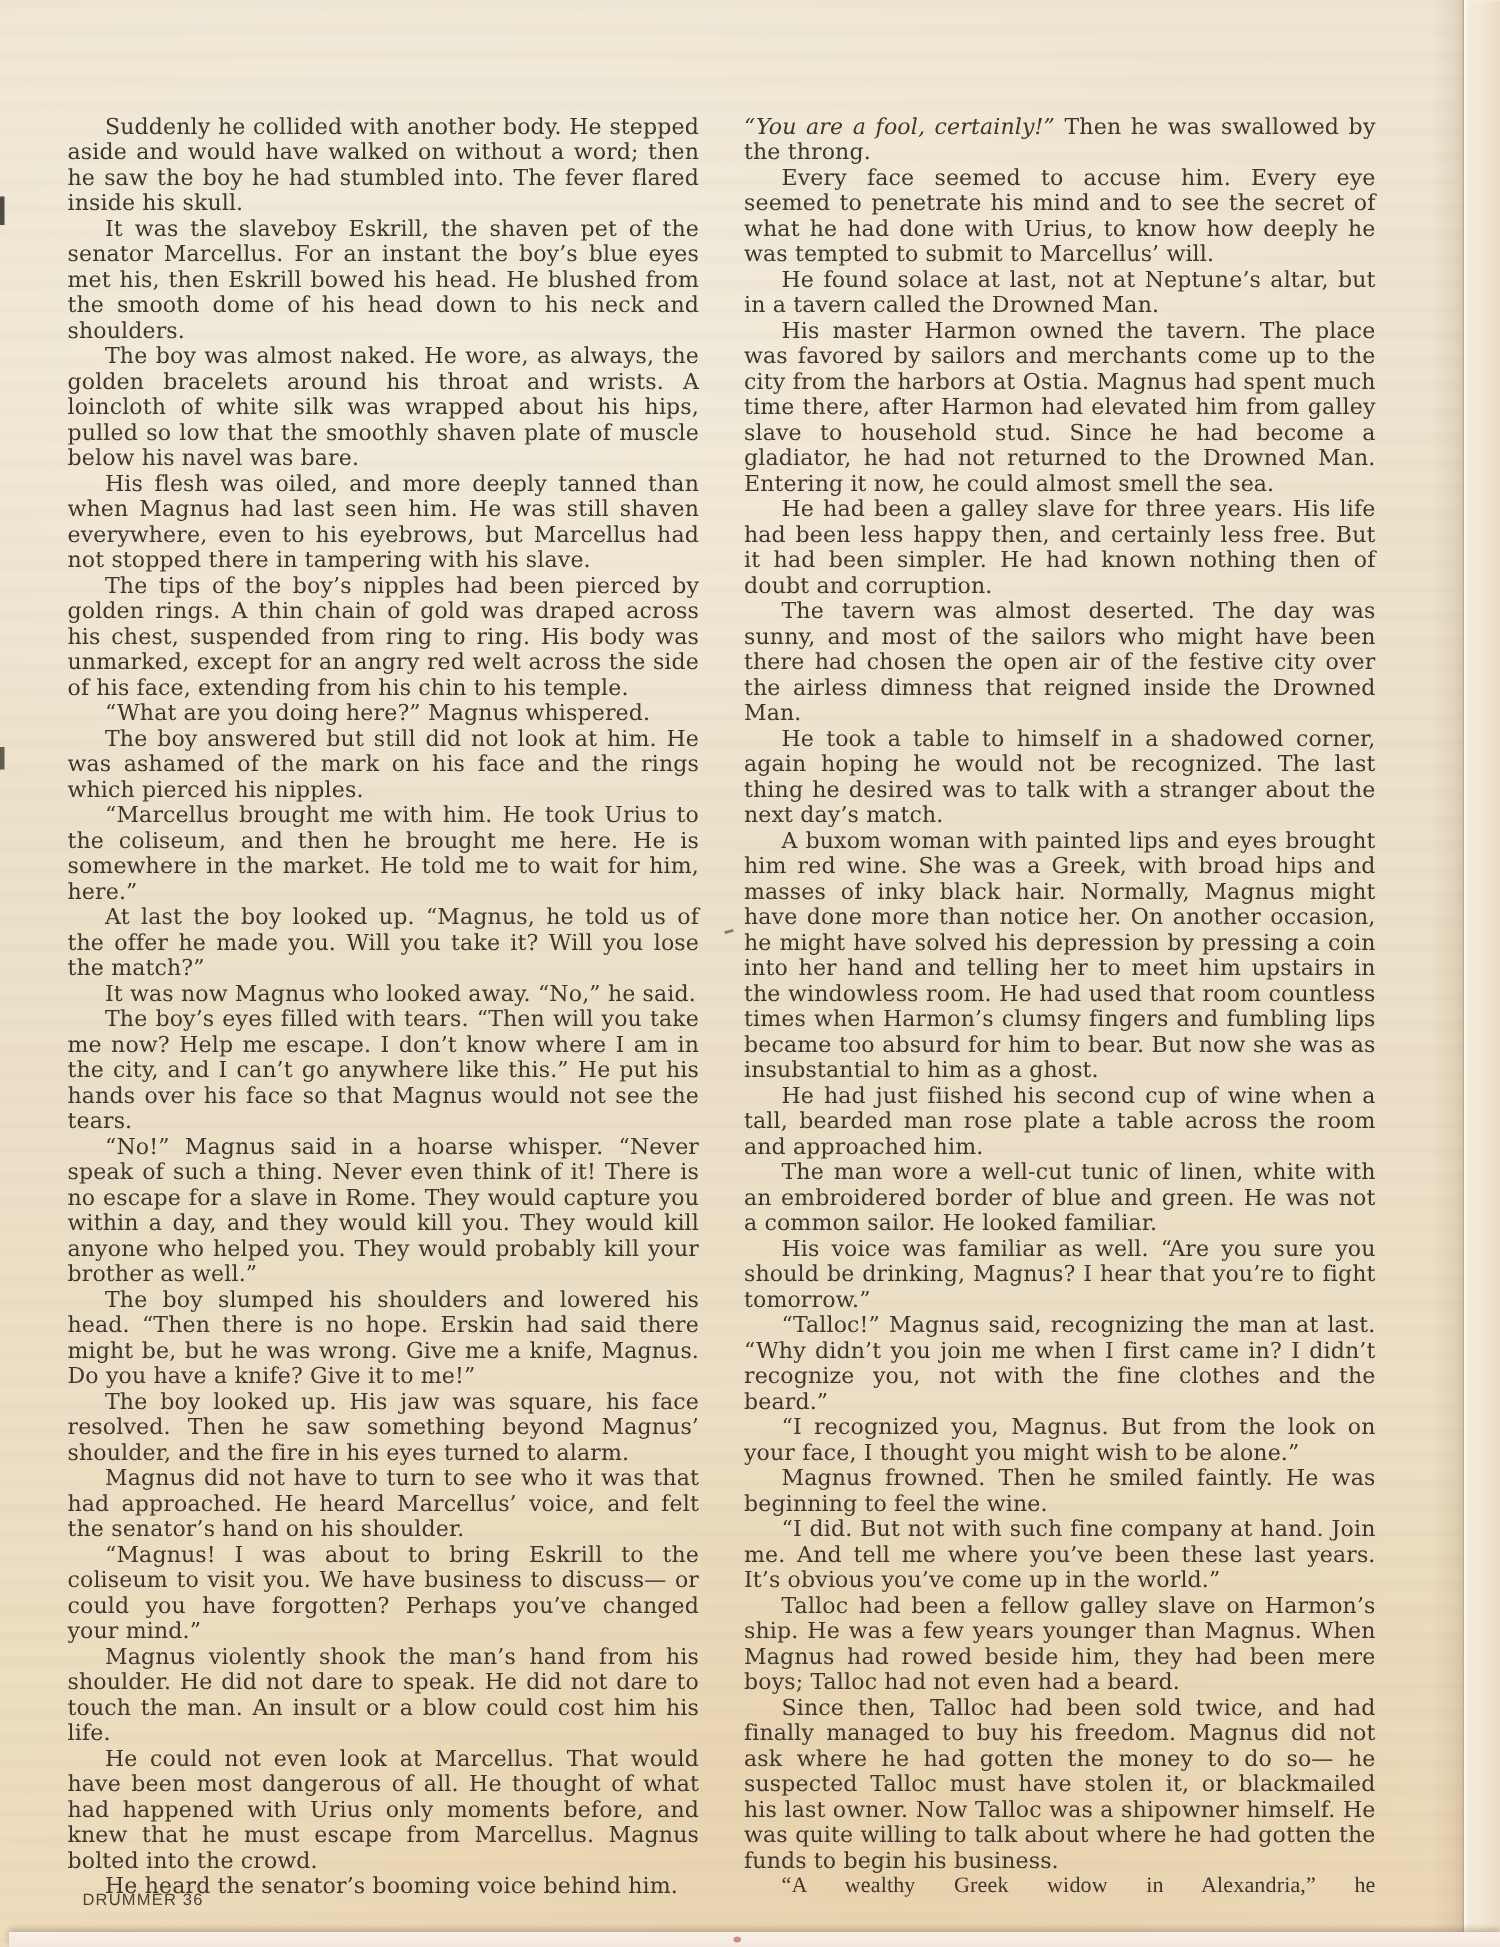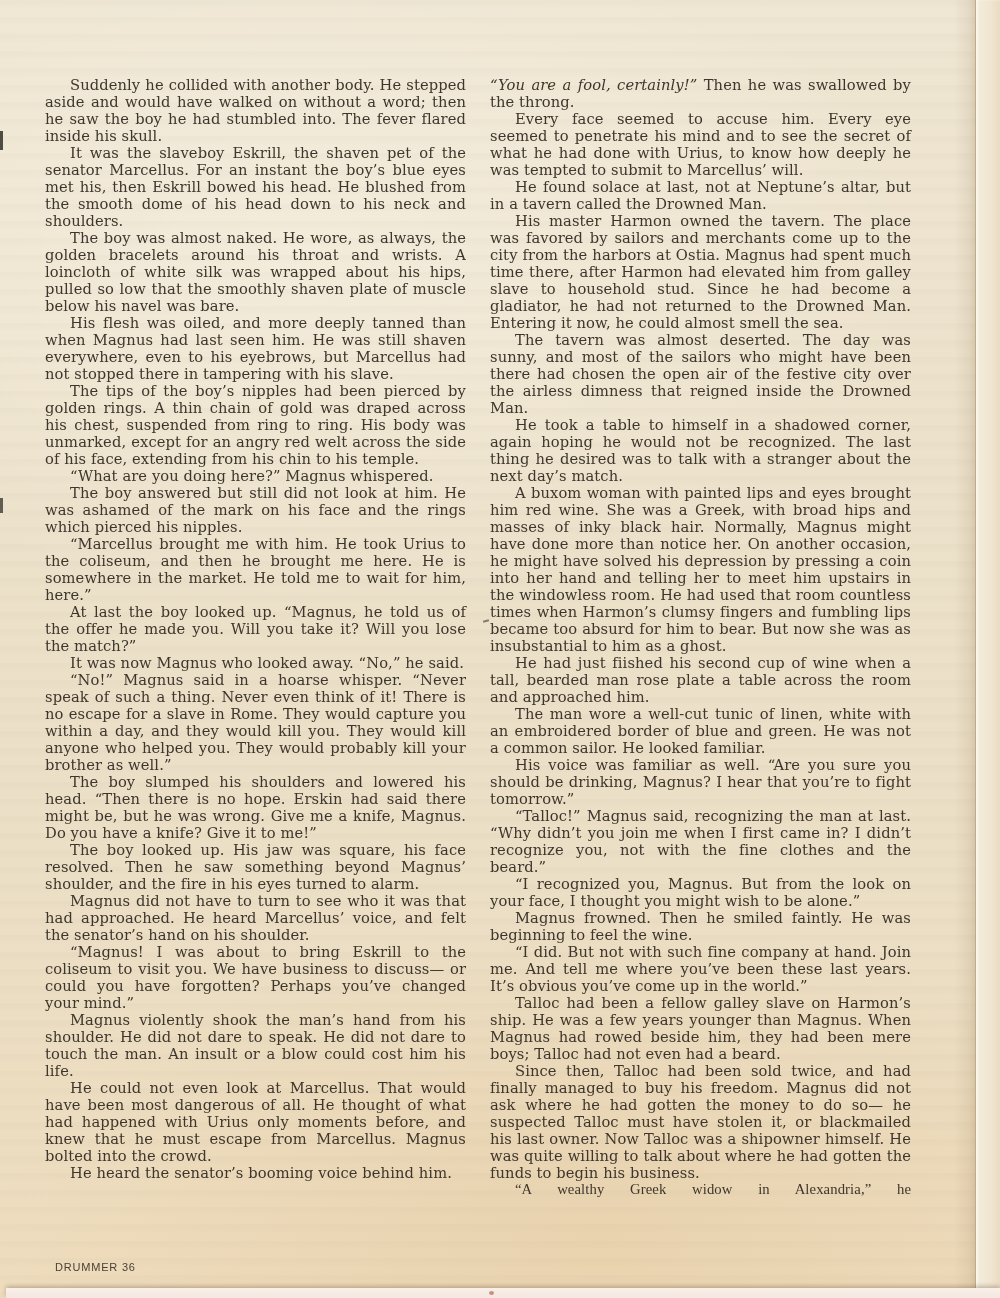--- a/index.html
+++ b/index.html
@@ -25,20 +25,21 @@
     background:
       repeating-linear-gradient(180deg, rgba(125,112,92,0.028) 0px, rgba(125,112,92,0.028) 3px, rgba(125,112,92,0) 9px, rgba(125,112,92,0) 17px);
     pointer-events: none;
   }
   .content {
     position: absolute;
     left: 45px; top: 76px;
     width: 872px;
     display: flex;
     gap: 24px;
+    justify-content: space-between;
   }
   .column {
     width: 421px;
     font-size: 14.7px;
     line-height: 17px;
     color: #3e362c;
     text-align: justify;
     letter-spacing: 0.1px;
   }
   .column p {
@@ -109,35 +110,37 @@
       <p>Suddenly he collided with another body. He stepped aside and would have walked on without a word; then he saw the boy he had stumbled into. The fever flared inside his skull.</p>
       <p>It was the slaveboy Eskrill, the shaven pet of the senator Marcellus. For an instant the boy’s blue eyes met his, then Eskrill bowed his head. He blushed from the smooth dome of his head down to his neck and shoulders.</p>
       <p>The boy was almost naked. He wore, as always, the golden bracelets around his throat and wrists. A loincloth of white silk was wrapped about his hips, pulled so low that the smoothly shaven plate of muscle below his navel was bare.</p>
       <p>His flesh was oiled, and more deeply tanned than when Magnus had last seen him. He was still shaven everywhere, even to his eyebrows, but Marcellus had not stopped there in tampering with his slave.</p>
       <p>The tips of the boy’s nipples had been pierced by golden rings. A thin chain of gold was draped across his chest, suspended from ring to ring. His body was unmarked, except for an angry red welt across the side of his face, extending from his chin to his temple.</p>
       <p>“What are you doing here?” Magnus whispered.</p>
       <p>The boy answered but still did not look at him. He was ashamed of the mark on his face and the rings which pierced his nipples.</p>
       <p>“Marcellus brought me with him. He took Urius to the coliseum, and then he brought me here. He is somewhere in the market. He told me to wait for him, here.”</p>
       <p>At last the boy looked up. “Magnus, he told us of the offer he made you. Will you take it? Will you lose the match?”</p>
       <p>It was now Magnus who looked away. “No,” he said.</p>
+      <p>The boy’s eyes filled with tears. “Then will you take me now? Help me escape. I don’t know where I am in the city, and I can’t go anywhere like this.” He put his hands over his face so that Magnus would not see the tears.</p>
       <p>“No!” Magnus said in a hoarse whisper. “Never speak of such a thing. Never even think of it! There is no escape for a slave in Rome. They would capture you within a day, and they would kill you. They would kill anyone who helped you. They would probably kill your brother as well.”</p>
       <p>The boy slumped his shoulders and lowered his head. “Then there is no hope. Erskin had said there might be, but he was wrong. Give me a knife, Magnus. Do you have a knife? Give it to me!”</p>
       <p>The boy looked up. His jaw was square, his face resolved. Then he saw something beyond Magnus’ shoulder, and the fire in his eyes turned to alarm.</p>
       <p>Magnus did not have to turn to see who it was that had approached. He heard Marcellus’ voice, and felt the senator’s hand on his shoulder.</p>
       <p>“Magnus! I was about to bring Eskrill to the coliseum to visit you. We have business to discuss— or could you have forgotten? Perhaps you’ve changed your mind.”</p>
       <p>Magnus violently shook the man’s hand from his shoulder. He did not dare to speak. He did not dare to touch the man. An insult or a blow could cost him his life.</p>
       <p>He could not even look at Marcellus. That would have been most dangerous of all. He thought of what had happened with Urius only moments before, and knew that he must escape from Marcellus. Magnus bolted into the crowd.</p>
       <p>He heard the senator’s booming voice behind him.</p>
     </div>
 
     <div class="column">
       <p class="no-indent"><span class="italic">“You are a fool, certainly!”</span><span> Then he was swallowed by the throng.</span></p>
       <p>Every face seemed to accuse him. Every eye seemed to penetrate his mind and to see the secret of what he had done with Urius, to know how deeply he was tempted to submit to Marcellus’ will.</p>
       <p>He found solace at last, not at Neptune’s altar, but in a tavern called the Drowned Man.</p>
       <p>His master Harmon owned the tavern. The place was favored by sailors and merchants come up to the city from the harbors at Ostia. Magnus had spent much time there, after Harmon had elevated him from galley slave to household stud. Since he had become a gladiator, he had not returned to the Drowned Man. Entering it now, he could almost smell the sea.</p>
+      <p>He had been a galley slave for three years. His life had been less happy then, and certainly less free. But it had been simpler. He had known nothing then of doubt and corruption.</p>
       <p>The tavern was almost deserted. The day was sunny, and most of the sailors who might have been there had chosen the open air of the festive city over the airless dimness that reigned inside the Drowned Man.</p>
       <p>He took a table to himself in a shadowed corner, again hoping he would not be recognized. The last thing he desired was to talk with a stranger about the next day’s match.</p>
       <p>A buxom woman with painted lips and eyes brought him red wine. She was a Greek, with broad hips and masses of inky black hair. Normally, Magnus might have done more than notice her. On another occasion, he might have solved his depression by pressing a coin into her hand and telling her to meet him upstairs in the windowless room. He had used that room countless times when Harmon’s clumsy fingers and fumbling lips became too absurd for him to bear. But now she was as insubstantial to him as a ghost.</p>
       <p>He had just fiished his second cup of wine when a tall, bearded man rose plate a table across the room and approached him.</p>
       <p>The man wore a well-cut tunic of linen, white with an embroidered border of blue and green. He was not a common sailor. He looked familiar.</p>
       <p>His voice was familiar as well. “Are you sure you should be drinking, Magnus? I hear that you’re to fight tomorrow.”</p>
       <p>“Talloc!” Magnus said, recognizing the man at last. “Why didn’t you join me when I first came in? I didn’t recognize you, not with the fine clothes and the beard.”</p>
       <p>“I recognized you, Magnus. But from the look on your face, I thought you might wish to be alone.”</p>
       <p>Magnus frowned. Then he smiled faintly. He was beginning to feel the wine.</p>
       <p>“I did. But not with such fine company at hand. Join me. And tell me where you’ve been these last years. It’s obvious you’ve come up in the world.”</p>

